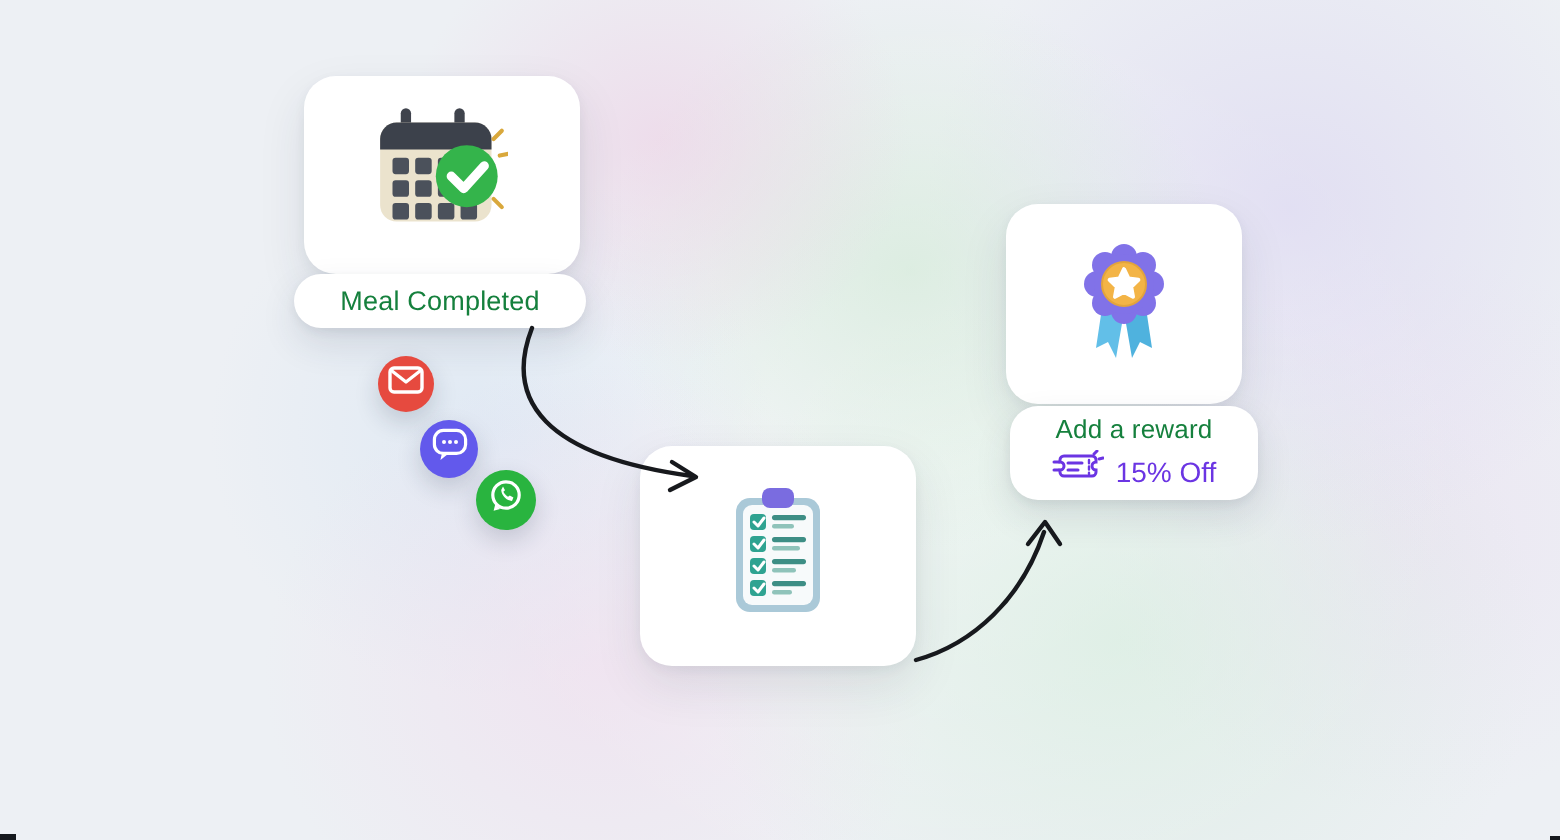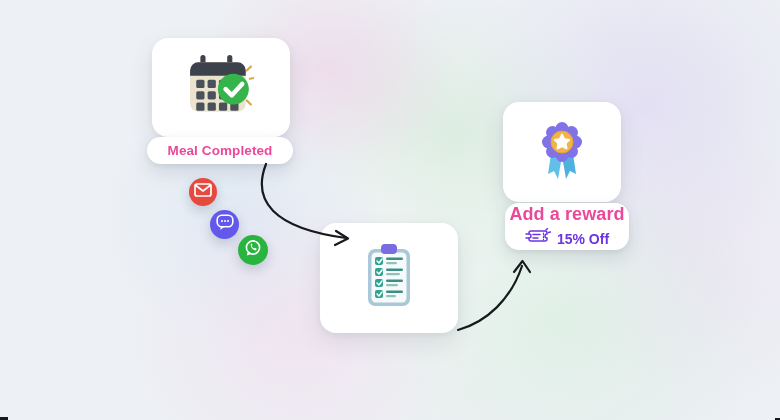--- a/index.html
+++ b/index.html
@@ -20,24 +20,24 @@
   .card{
     position:absolute;background:#ffffff;border-radius:16px;
     box-shadow:0 10px 24px rgba(40,50,70,.10),0 2px 6px rgba(40,50,70,.06);
     display:flex;align-items:center;justify-content:center;
   }
   .pill{
     position:absolute;background:#ffffff;
     box-shadow:0 8px 18px rgba(40,50,70,.12),0 2px 5px rgba(40,50,70,.07);
     display:flex;flex-direction:column;align-items:center;justify-content:center;
   }
-  .step-label{font-size:14px;font-weight:700;color:#ec4899;letter-spacing:.1px;}
+  .step-label{font-size:14px;font-weight:400;color:#15803d;letter-spacing:.1px;}
   .stars{font-size:17px;line-height:1;color:#dd9f3e;letter-spacing:6px;margin-top:3px;padding-left:6px;}
   .offer-row{display:flex;align-items:center;gap:6px;margin-top:3px;}
-  .offer-text{font-size:14px;font-weight:700;color:#6b35e3;}
+  .offer-text{font-size:14px;font-weight:400;color:#6b35e3;}
   .channel{
     position:absolute;border-radius:50%;display:flex;align-items:center;justify-content:center;
     box-shadow:0 5px 12px rgba(30,40,60,.18);
   }
   .arrows{position:absolute;left:0;top:0;pointer-events:none;}
   .crop-mark{position:absolute;background:#15181d;}
 </style>
 </head>
 <body>
 
@@ -150,21 +150,21 @@
           <circle cx="12.5" cy="26" r="6.5"></circle>
             <circle cx="16.5" cy="16.5" r="6.5"></circle>
           <circle cx="26" cy="26" r="15"></circle>
         </g>
         <circle cx="26" cy="26" r="11" fill="#f3b446" stroke="#e3a43b" stroke-width="1"></circle>
         <path d="M26 18.6 L28.2 23.2 L33.2 23.9 L29.6 27.4 L30.5 32.4 L26 30 L21.5 32.4 L22.4 27.4 L18.8 23.9 L23.8 23.2 Z" fill="#ffffff" stroke="#ffffff" stroke-width="2" stroke-linejoin="round"></path>
       </svg>
     </span>
   </div>
   <div class="pill" style="left:505px;top:203px;width:124px;height:47px;border-radius:14px;">
-    <span class="step-label" style="font-size:18px;">Add a reward</span>
+    <span class="step-label" style="font-size:13px;">Add a reward</span>
     <span class="offer-row">
       <span>
         <svg width="26" height="17" viewBox="0 0 26 17">
           <g stroke="#6b35e3" stroke-width="1.5" fill="none" stroke-linecap="round">
             <path d="M1,6 L3.5,6"></path>
               <path d="M1,10 L3.5,10"></path>
             <path d="M6,4 h14 a2,2 0 0 1 2,2 v1 a1.6,1.6 0 0 0 0,4 v1 a2,2 0 0 1 -2,2 h-14 a2,2 0 0 1 -2,-2 v-1 a1.6,1.6 0 0 0 0,-4 v-1 a2,2 0 0 1 2,-2 z" transform="translate(0,-1)"></path>
             <path d="M8,6.5 L15,6.5"></path>
               <path d="M8,10 L13,10"></path>
             <path d="M18.5,5 L18.5,12" stroke-dasharray="1.6 1.6" stroke-width="1.2"></path>

